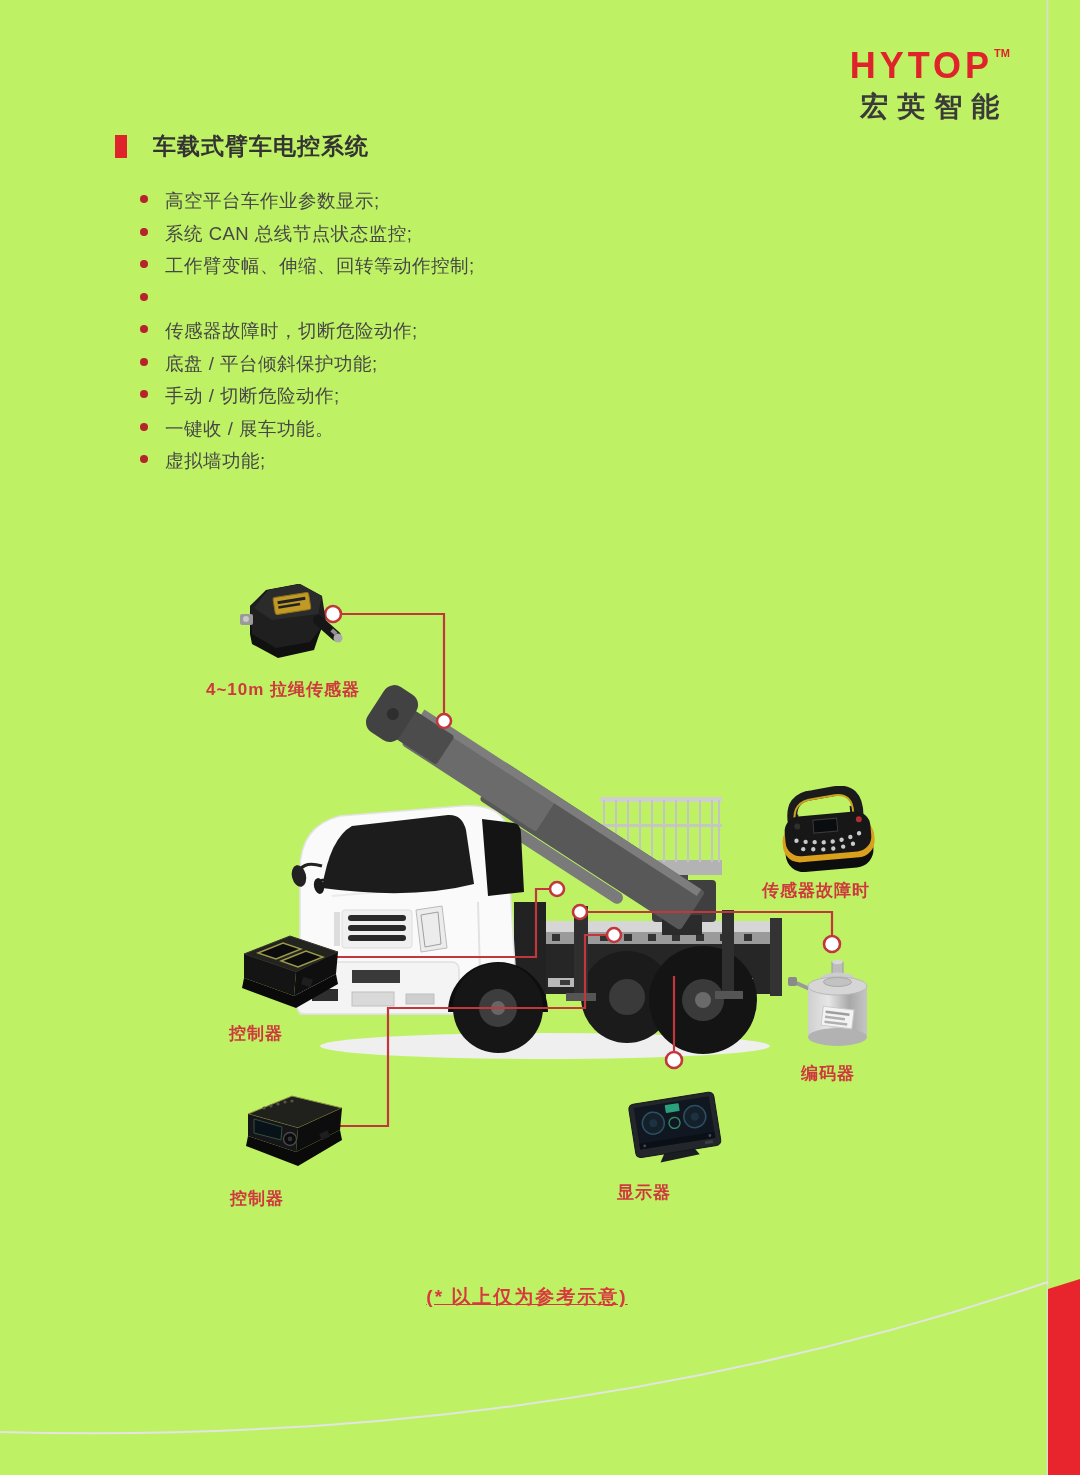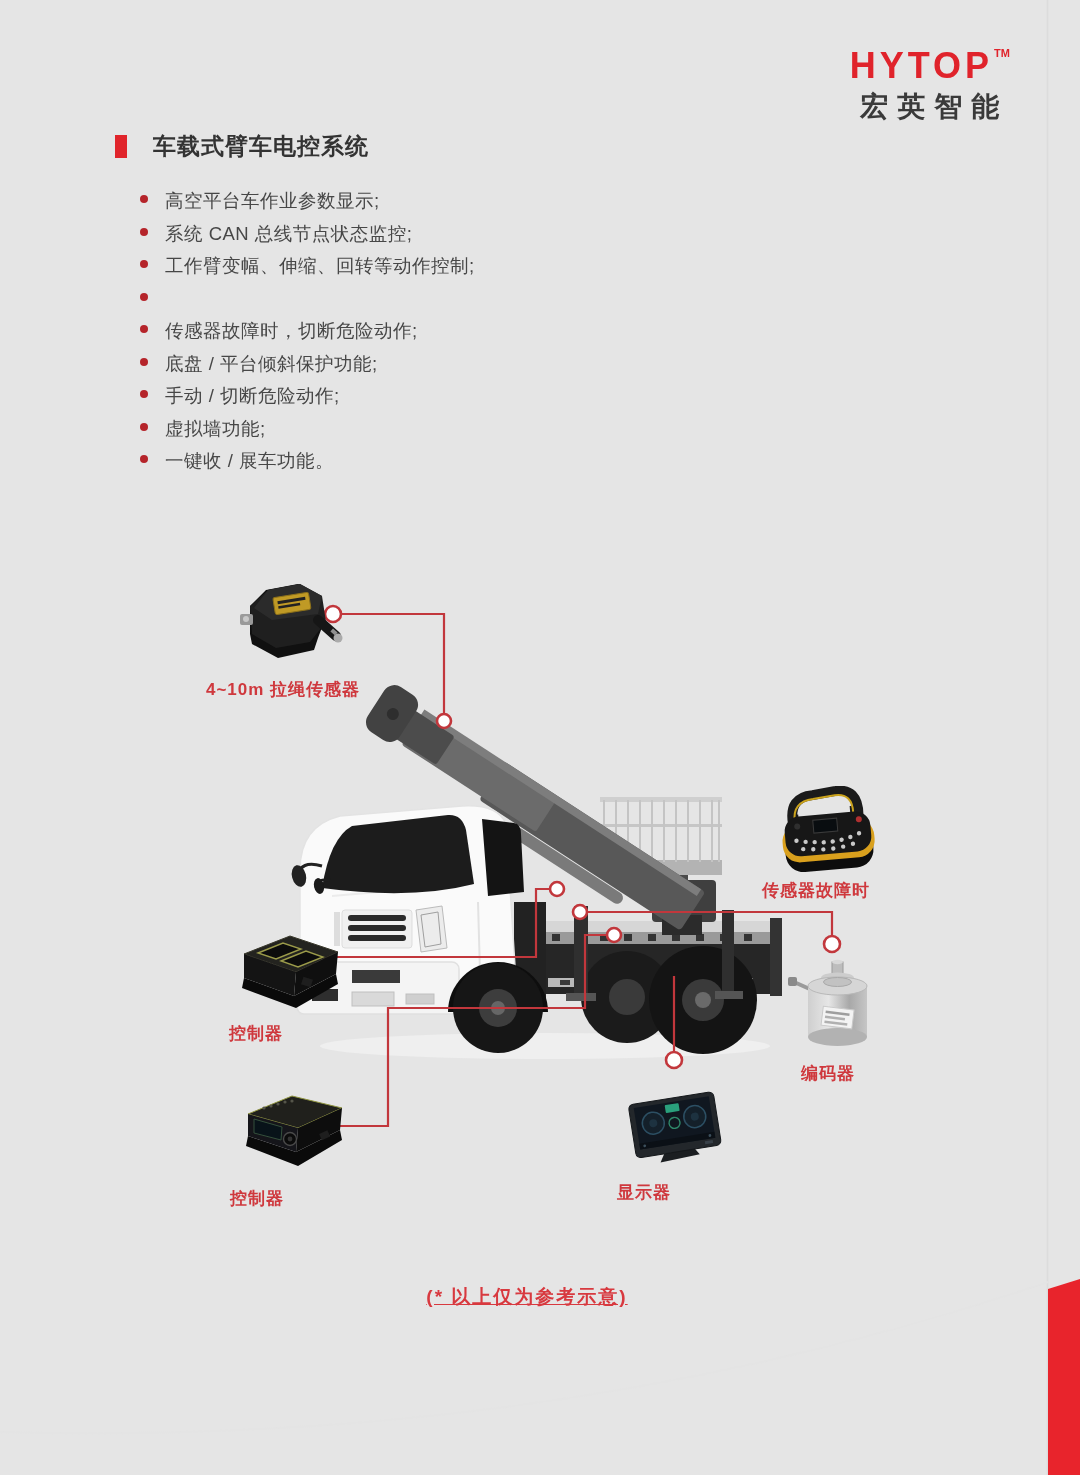--- a/index.html
+++ b/index.html
@@ -1,19 +1,19 @@
 <!DOCTYPE html>
 <html><head>
 <meta charset="utf-8">
 <style>
   * { margin:0; padding:0; box-sizing:border-box; }
   html,body { background:#ffffff; }
   body { font-family:"Liberation Sans","DejaVu Sans",sans-serif; }
   .page {
-    position:relative; width:1080px; height:1475px; background:#e5e5e5;
+    position:relative; width:1080px; height:1475px; background:#bef264;
     overflow:hidden; margin:0 auto;
   }
   .bg-svg { position:absolute; left:0; top:0; width:1080px; height:1475px; z-index:0; }
 
   
   .logo { position:absolute; top:48px; right:70px; text-align:center; z-index:2; }
   .logo-en { color:#e0232b; font-weight:800; font-size:36px; letter-spacing:4px; line-height:1; font-family:"Liberation Sans",sans-serif; }
   .logo-en sup { font-size:11px; letter-spacing:0; vertical-align:top; font-weight:700; margin-left:1px; }
   .logo-cn { color:#3a3a3a; font-weight:700; font-size:28px; letter-spacing:9px; margin-top:4px; text-indent:9px; }
 
@@ -210,25 +210,25 @@
     <li>
         <span class="dot"></span>
         <span class="txt">底盘 / 平台倾斜保护功能;</span>
       </li>
     <li>
         <span class="dot"></span>
         <span class="txt">手动 / 切断危险动作;</span>
       </li>
     <li>
         <span class="dot"></span>
+        <span class="txt">一键收 / 展车功能。</span>
+      </li>
+    <li>
+        <span class="dot"></span>
         <span class="txt">虚拟墙功能;</span>
-      </li>
-    <li>
-        <span class="dot"></span>
-        <span class="txt">一键收 / 展车功能。</span>
       </li>
   </ul>
 
   <div class="comp" style="left:238px; top:578px;">
     <svg width="108" height="94" viewBox="0 0 108 94">
       <path d="M14,66 L40,80 L76,72 L80,60 L86,44 L82,18 L60,6 L28,12 L12,28 L12,56 Z" fill="#101010"></path>
       <path d="M30,12 L62,6 L84,18 L88,44 L72,64 L38,70 L14,56 L12,28 Z" fill="#1f1f1f"></path>
       <path d="M30,12 L62,6 L84,18 L80,36 L34,42 L16,30 Z" fill="#2b2b2b"></path>
       <g transform="rotate(-9 54 26)">
         <rect x="36" y="17" width="36" height="17" rx="2" fill="#c09a25" stroke="#8d711a"></rect>

